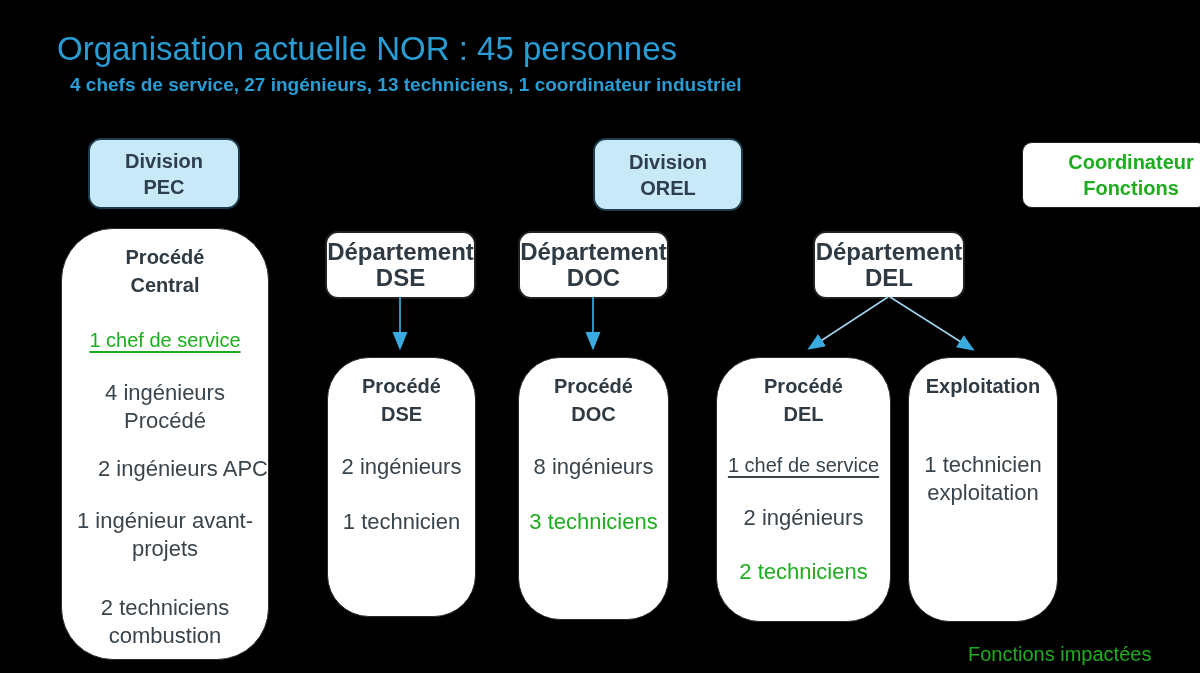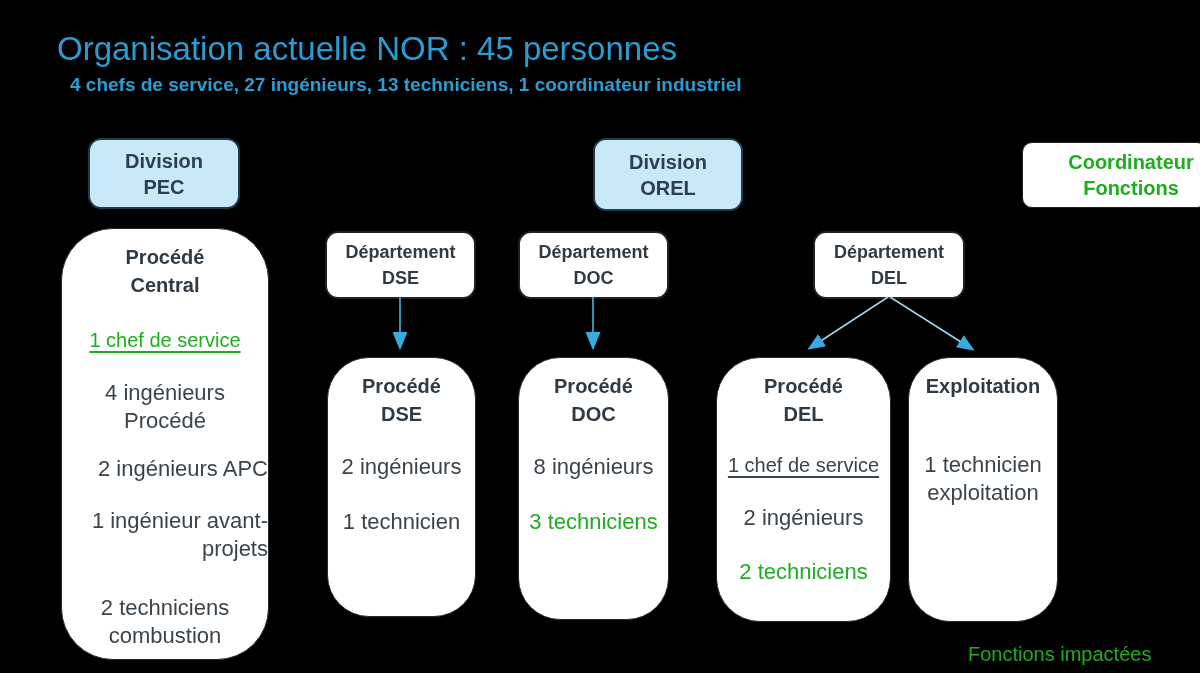--- a/index.html
+++ b/index.html
@@ -21,21 +21,21 @@
     font-weight:700;font-size:20px;line-height:26px;color:#2e3e4c;text-align:center;
   }
   .coordinator{
     position:absolute;display:flex;flex-direction:column;align-items:center;justify-content:center;
     background:#ffffff;border:1.5px solid #222222;border-radius:10px;
     font-weight:700;font-size:20px;line-height:26px;color:#1ead1e;text-align:center;padding-left:33px;
   }
   .dept{
     position:absolute;display:flex;flex-direction:column;align-items:center;justify-content:center;
     background:#ffffff;border:2px solid #222222;border-radius:13px;
-    font-weight:700;font-size:18px;line-height:26px;color:#2f3a43;text-align:center;
+    font-weight:700;font-size:24px;line-height:26px;color:#2f3a43;text-align:center;
   }
   .unit{
     position:absolute;background:#ffffff;border:1.8px solid #2a2a2a;
   }
   .row{
     position:absolute;left:0;right:0;text-align:center;
     font-size:22px;line-height:28px;color:#3a444c;
   }
   .unit-title{font-weight:700;font-size:20px;color:#2f3a43;}
   .green{color:#1ead1e;}
@@ -99,21 +99,21 @@
     <div class="row unit-title" style="top:14px;">
       <span>Procédé</span><br>
       <span>Central</span>
     </div>
     <div class="row green u" style="top:97px;font-size:20px;">1 chef de service</div>
     <div class="row" style="top:150px;">
       <span>4 ingénieurs</span><br>
       <span>Procédé</span>
     </div>
     <div class="row" style="top:226px;text-align:right;">2 ingénieurs APC</div>
-    <div class="row" style="top:278px;text-align:right;">
+    <div class="row" style="top:278px;">
       <span>1 ingénieur avant-</span><br>
       <span>projets</span>
     </div>
     <div class="row" style="top:365px;">
       <span>2 techniciens</span><br>
       <span>combustion</span>
     </div>
   </div>
 
   <div class="unit" style="left:327px;top:357px;width:147px;height:258px;border-radius:42px;">

